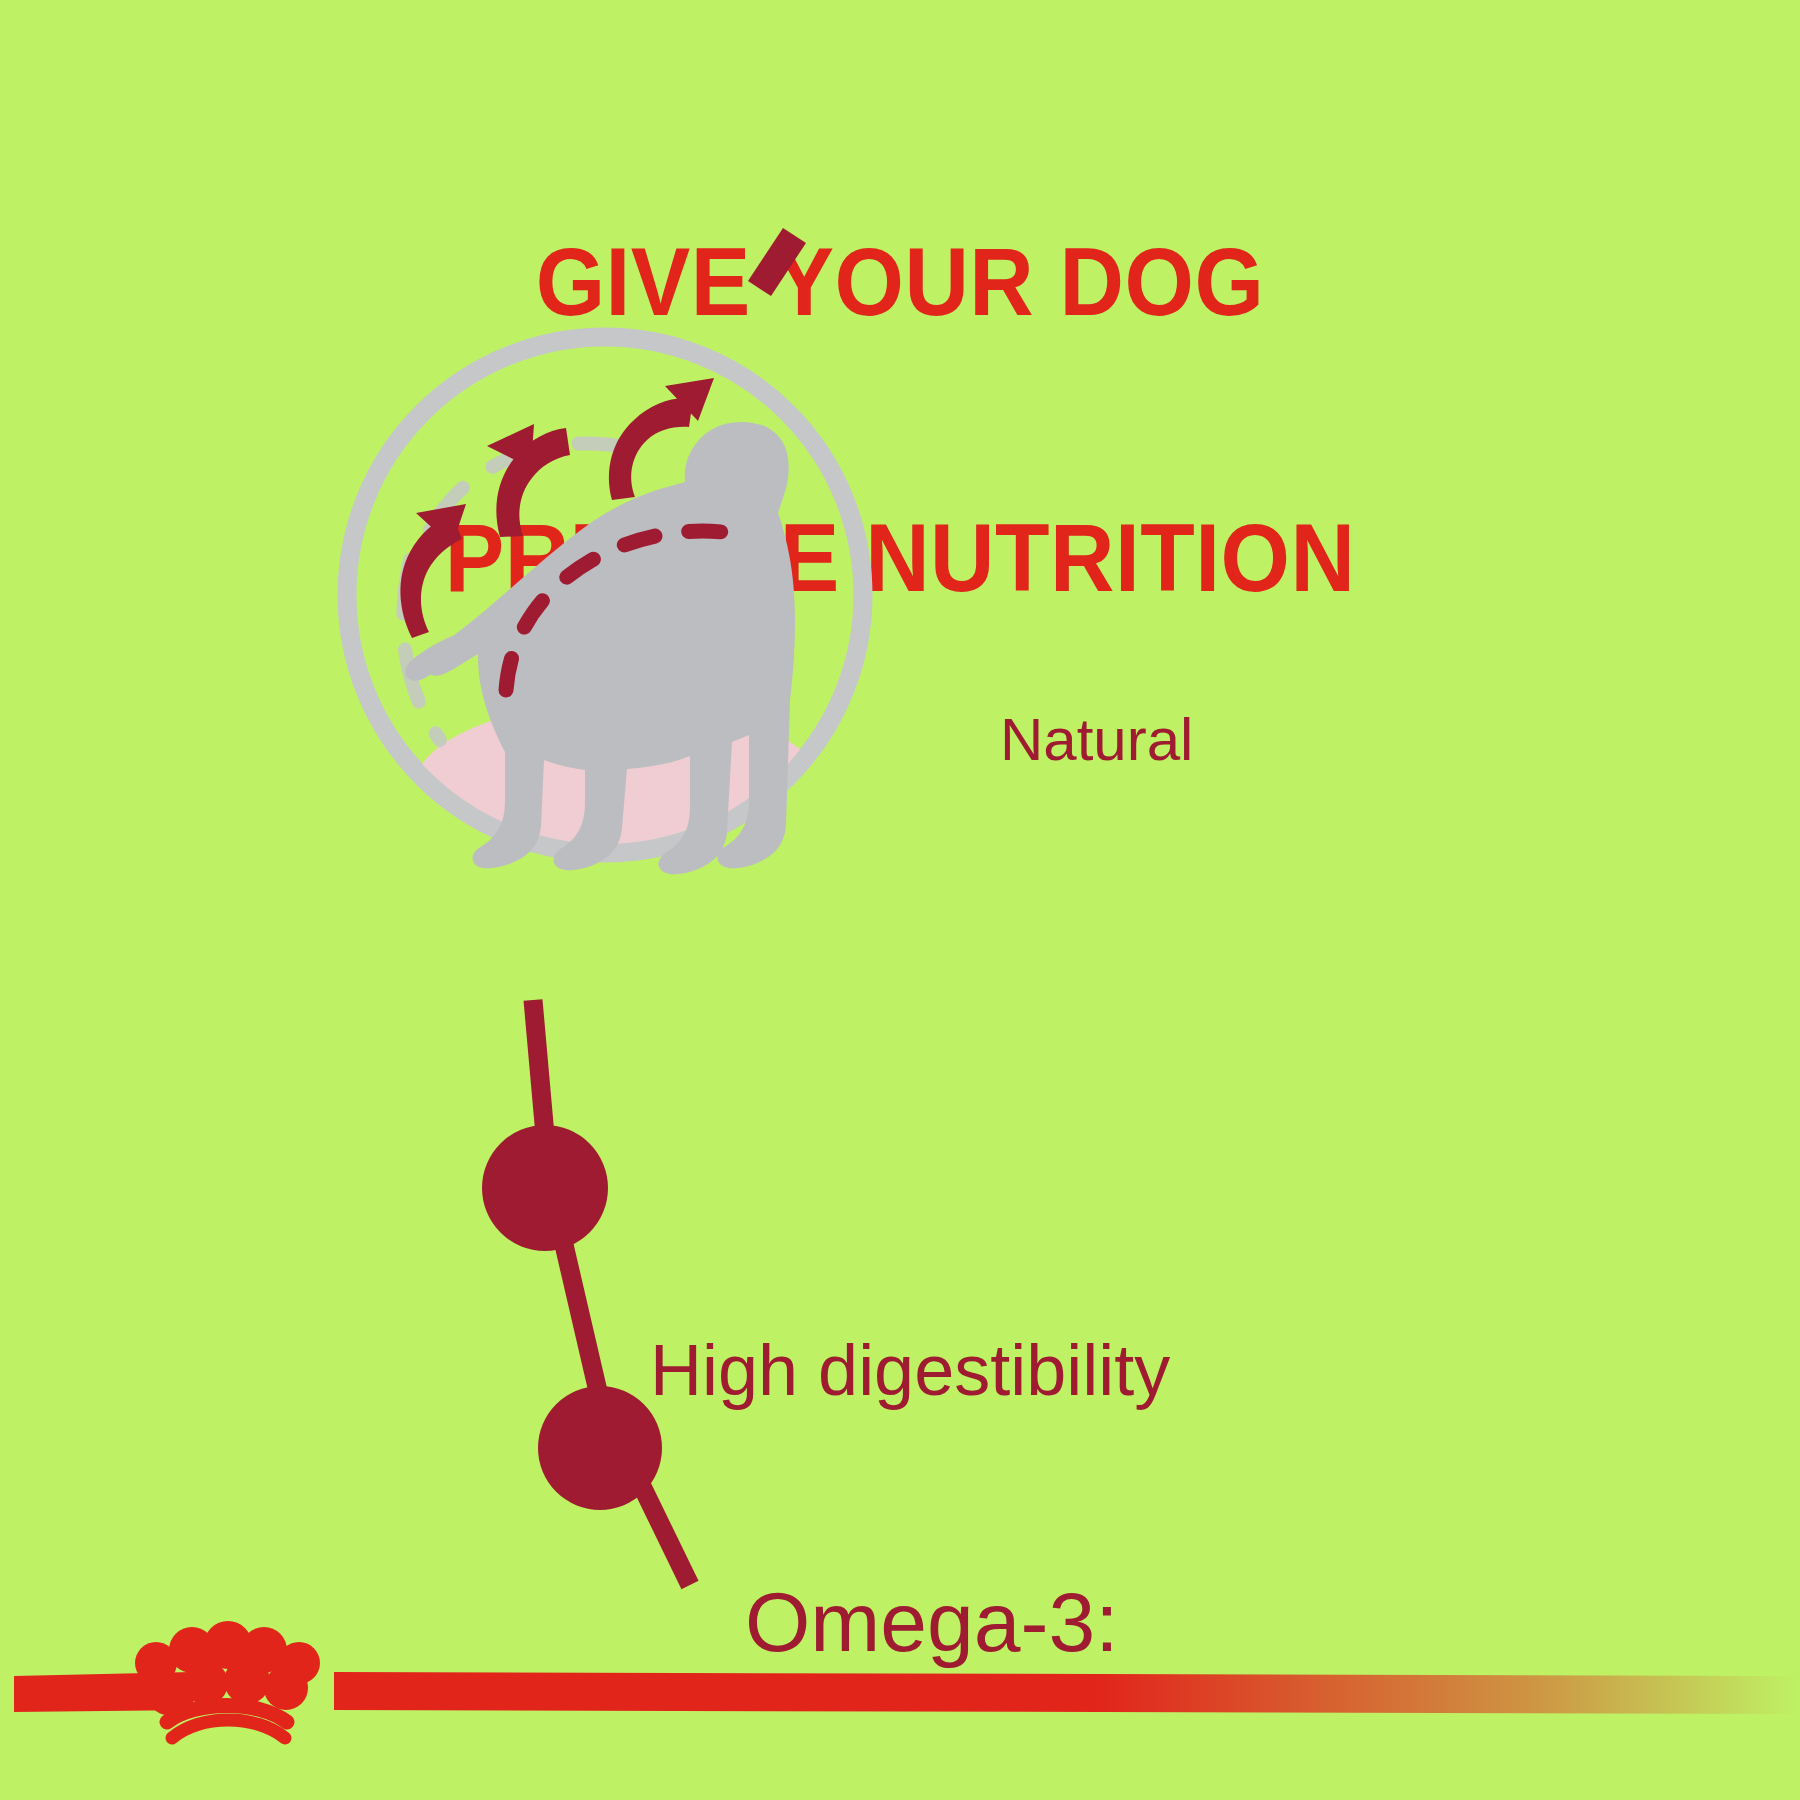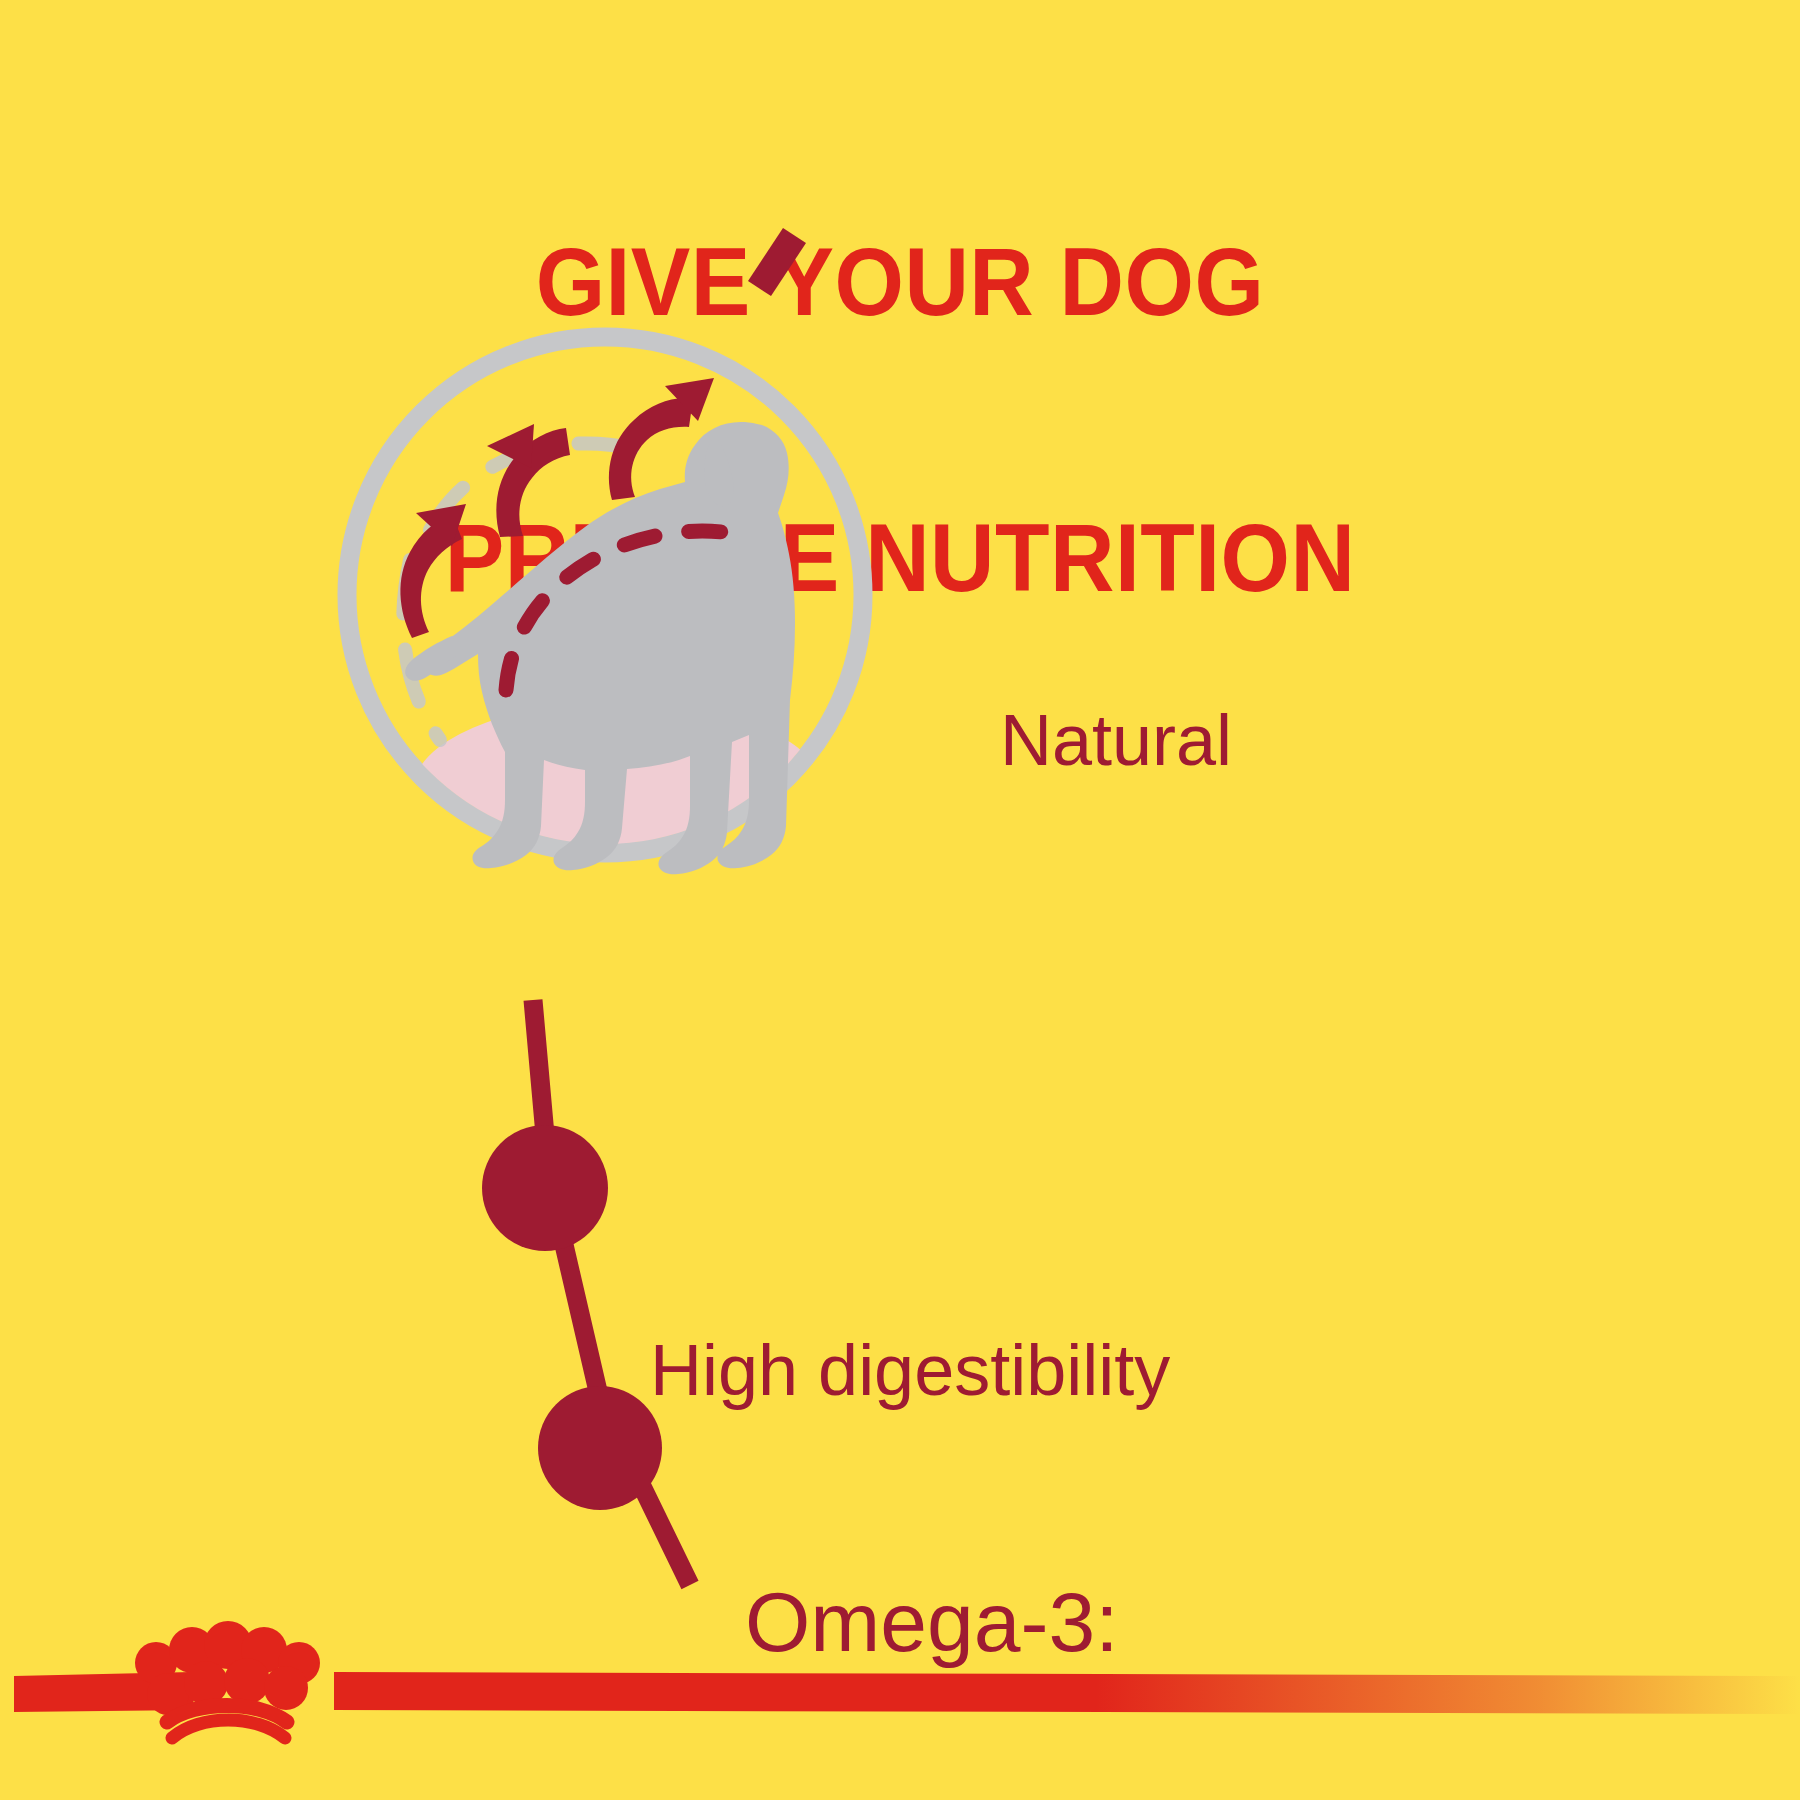--- a/index.html
+++ b/index.html
@@ -14,21 +14,21 @@
     overflow: hidden;
     font-family: "Liberation Sans", sans-serif;
     -webkit-font-smoothing: antialiased;
   }
 
   #stage {
     position: absolute;
     inset: 0;
     width: 1800px;
     height: 1800px;
-    background: #fde047;
+    background: #bef264;
   }
 
   
   .headline {
     position: absolute;
     left: 0;
     top: 52px;
     width: 1800px;
     text-align: center;
     color: #E1251B;
@@ -50,21 +50,21 @@
     font-family: "Liberation Sans", sans-serif;
     font-weight: 400;
     line-height: 0.95;
     white-space: pre;
   }
   .feat .ln { display: block; }
 
   #feat-natural {
     left: 1000px;
     top: 500px;
-    font-size: 72px;
+    font-size: 60px;
     line-height: 96px;
   }
   #feat-digest {
     left: 650px;
     top: 1130px;
     font-size: 72px;
     line-height: 96px;
   }
   #feat-omega {
     left: 745px;

